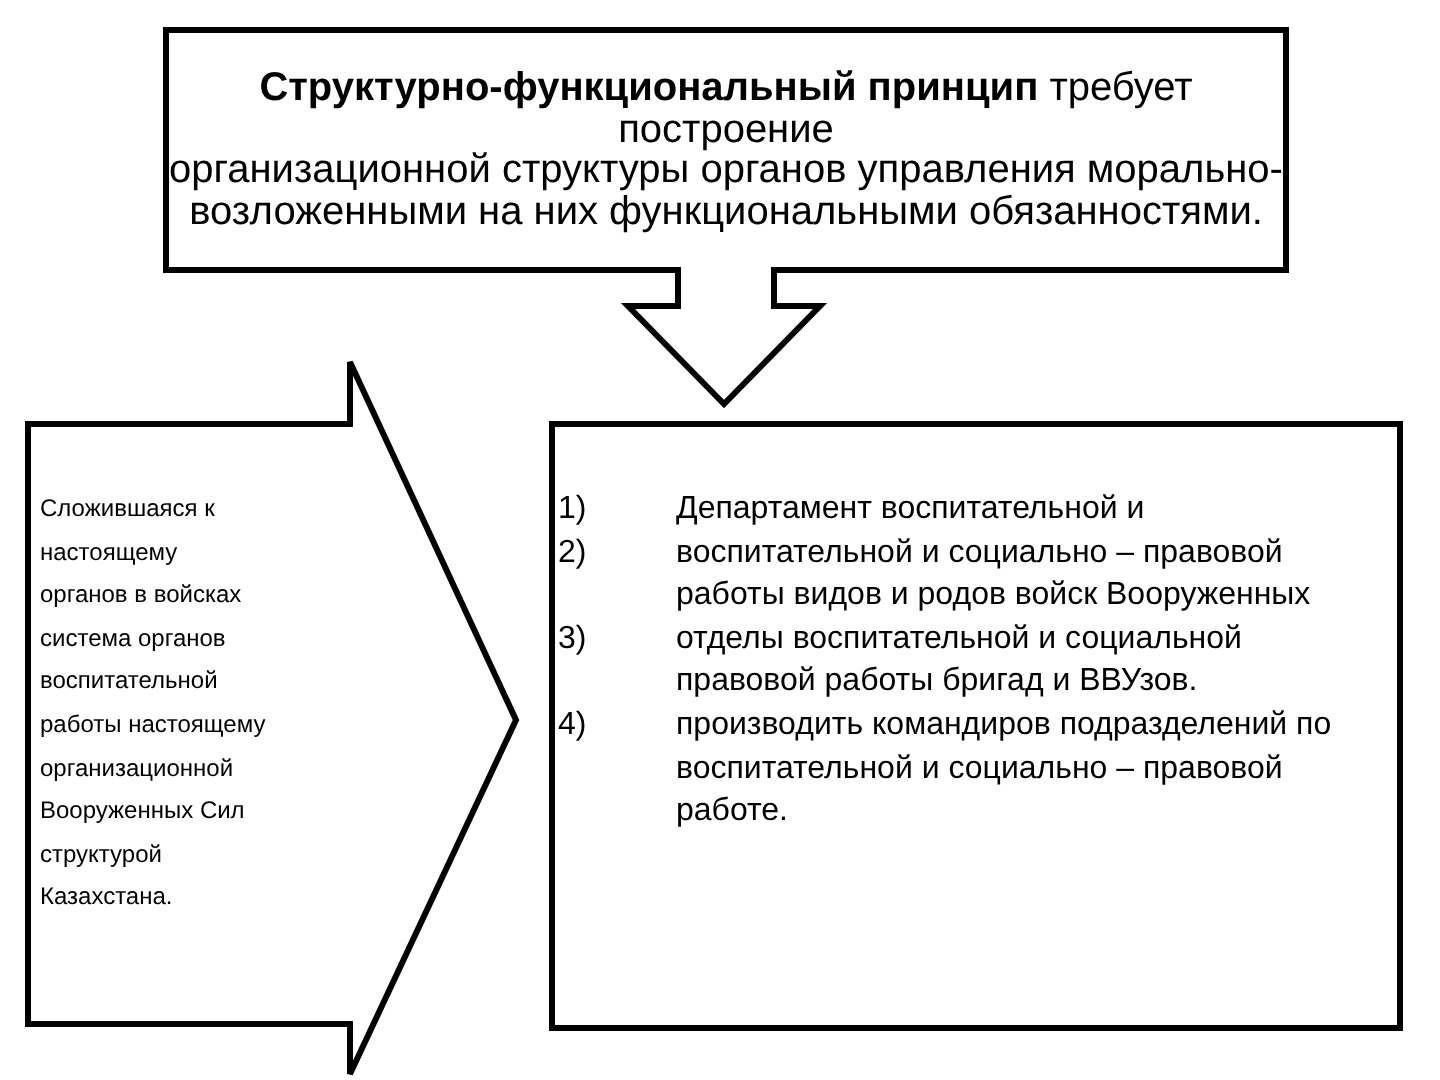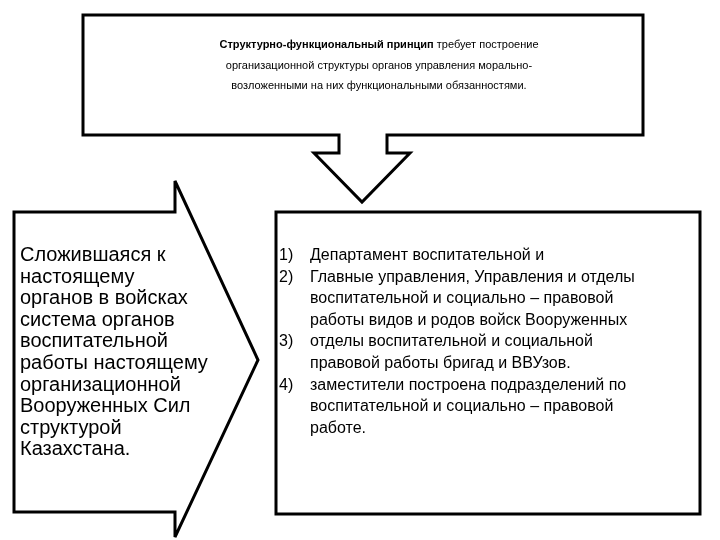--- a/index.html
+++ b/index.html
@@ -17,34 +17,34 @@
     }
     svg.shapes {
       position: absolute;
       left: 0;
       top: 0;
       width: 720px;
       height: 540px;
     }
     .top-text {
       position: absolute;
-      left: 100px;
+      left: 84px;
       top: 34px;
       width: 558px;
       text-align: center;
-      font-size: 11px;
+      font-size: 20px;
       line-height: 20.5px;
     }
     .top-text b { font-weight: bold; }
     .left-text {
       position: absolute;
       left: 20px;
       top: 244px;
       width: 170px;
-      font-size: 20px;
+      font-size: 12px;
       line-height: 21.6px;
     }
     .left-text .ln { display: block; white-space: nowrap; }
     .right-list {
       position: absolute;
       left: 279px;
       top: 244px;
       width: 415px;
       margin: 0;
       padding: 0;
@@ -54,21 +54,21 @@
     }
     .right-list li {
       position: relative;
       padding-left: 31px;
     }
     .right-list .num {
       position: absolute;
       left: 0;
       top: 0;
     }
-    .right-list .ln { display: block; white-space: nowrap; }
+    .right-list .ln { display: block; white-space: nowrap; margin-left: 28px; }
   </style>
 </head>
 <body>
 
 <svg class="shapes" viewBox="0 0 720 540" xmlns="http://www.w3.org/2000/svg">
 
   <path d="M83,15 L643,15 L643,135 L387,135 L387,153 L410,153 L362,202 L314,153 L339,153 L339,135 L83,135 Z" fill="#ffffff" stroke="#000000" stroke-width="3" stroke-linejoin="miter"></path>
 
   <path d="M14,212 L175,212 L175,181 L258,360 L175,537 L175,512 L14,512 Z" fill="#ffffff" stroke="#000000" stroke-width="3" stroke-linejoin="miter"></path>
 
@@ -94,28 +94,27 @@
   <span class="ln">Казахстана.</span>
 </div>
 
 <ol class="right-list">
   <li>
     <span class="num">1)</span>
     <span class="ln">Департамент воспитательной и</span>
   </li>
   <li>
     <span class="num">2)</span>
-    <span class="ln">Главные управления, Управления и отделы</span>
     <span class="ln">воспитательной и социально – правовой</span>
     <span class="ln">работы видов и родов войск Вооруженных</span>
   </li>
   <li>
     <span class="num">3)</span>
     <span class="ln">отделы воспитательной и социальной</span>
     <span class="ln">правовой работы бригад и ВВУзов.</span>
   </li>
   <li>
     <span class="num">4)</span>
-    <span class="ln">заместители построена подразделений по</span>
+    <span class="ln">производить командиров подразделений по</span>
     <span class="ln">воспитательной и социально – правовой</span>
     <span class="ln">работе.</span>
   </li>
 </ol>
 
 </body></html>

